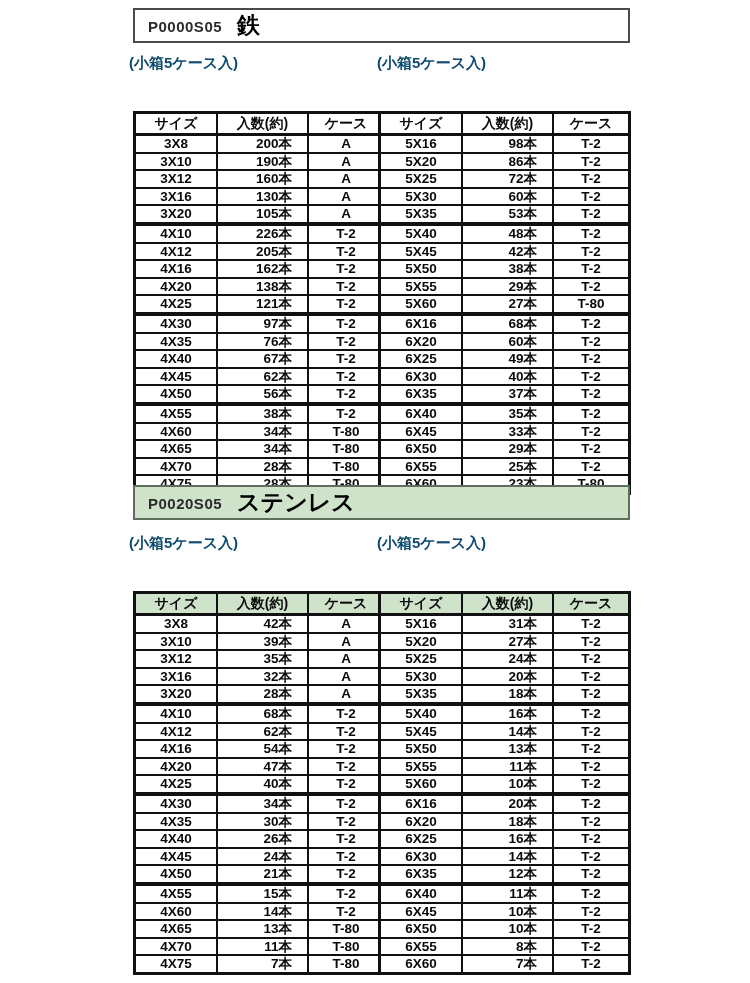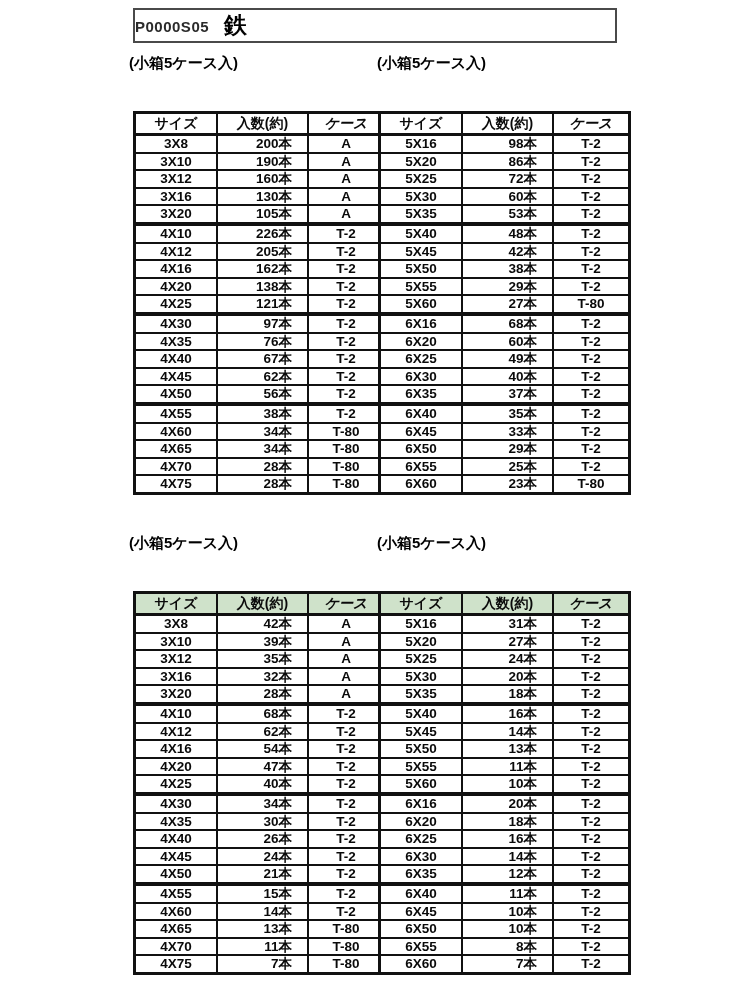--- a/index.html
+++ b/index.html
@@ -7,36 +7,36 @@
     width:750px;height:983px;background:#ffffff;
     font-family:"Liberation Sans","DejaVu Sans",sans-serif;
     -webkit-font-smoothing:antialiased;
   }
   .page{position:relative;width:750px;height:983px;background:#fff;overflow:hidden;}
 
   
   .titlebox{
     position:absolute;left:133px;width:480px;height:31px;
     border:2px solid #4a4a4a;background:#ffffff;
-    display:flex;align-items:baseline;box-sizing:content-box;
+    display:flex;align-items:baseline;padding-left:13px;box-sizing:content-box;
   }
   .titlebox.iron{top:8px;}
   .titlebox.stainless{top:485px;background:#cfe2ca;border-color:#5d6e5d;}
   .titlebox .code{
     font-size:15px;font-weight:bold;color:#2b2b2b;letter-spacing:0.5px;
     align-self:center;padding-top:2px;
   }
   .titlebox .material{
     font-size:23px;font-weight:bold;color:#000;margin-left:15px;
     align-self:center;line-height:31px;
   }
 
   
   .boxnote{
-    position:absolute;font-size:15px;font-weight:bold;color:#000000;
+    position:absolute;font-size:15px;font-weight:bold;color:#0c4a6e;
     letter-spacing:0px;white-space:nowrap;
   }
 
   
   .tablewrap{position:absolute;margin-top:35px;}
   table.spec{
     border-collapse:collapse;table-layout:fixed;
     border:3px solid #111;background:#fff;
   }
   table.spec th,table.spec td{
@@ -46,21 +46,21 @@
   table.spec th{
     height:19px;font-size:14px;text-align:center;line-height:19px;
     border-bottom-width:3px;background:#fff;
   }
   table.spec td{height:15.6px;font-size:13.5px;line-height:15.6px;}
   table.spec td.c0{width:80px;text-align:center;}
   table.spec td.c1{width:74px;text-align:right;padding-right:15px;}
   table.spec td.c2{width:74px;text-align:center;}
   table.spec th.h0{width:80px;}
   table.spec th.h1{width:74px;}
-  table.spec th.h2{width:74px;font-style:italic;}
+  table.spec th.h2{width:74px;}
   table.spec tbody tr.group-start td{border-top-width:4px;}
   table.spec tbody tr.group-start:first-child td{border-top-width:2px;}
 
   
   .note{
     position:absolute;left:127px;top:958px;
     font-size:18px;font-weight:bold;color:#e60012;white-space:nowrap;
     letter-spacing:0.2px;
   }
 </style>
@@ -295,20 +295,24 @@
           </tr>
           <tr>
             <td class="c0">6X60</td>
             <td class="c1">23本</td>
             <td class="c2">T-80</td>
           </tr>
         </tbody>
       </table>
     </div>
 
+  <div class="titlebox stainless">
+    <span class="code">P0020S05</span>
+    <span class="material">ステンレス</span>
+  </div>
   <div class="boxnote" style="left:129px;top:534px;">(小箱5ケース入)</div>
   <div class="boxnote" style="left:377px;top:534px;">(小箱5ケース入)</div>
   <div class="tablewrap" style="left:133px;top:556px;">
       <table class="spec">
         <thead>
           <tr>
             <th class="h0" style="background: rgb(207, 226, 202);">サイズ</th>
             <th class="h1" style="background: rgb(207, 226, 202);">入数(約)</th>
             <th class="h2" style="background: rgb(207, 226, 202);">ケース</th>
           </tr>

